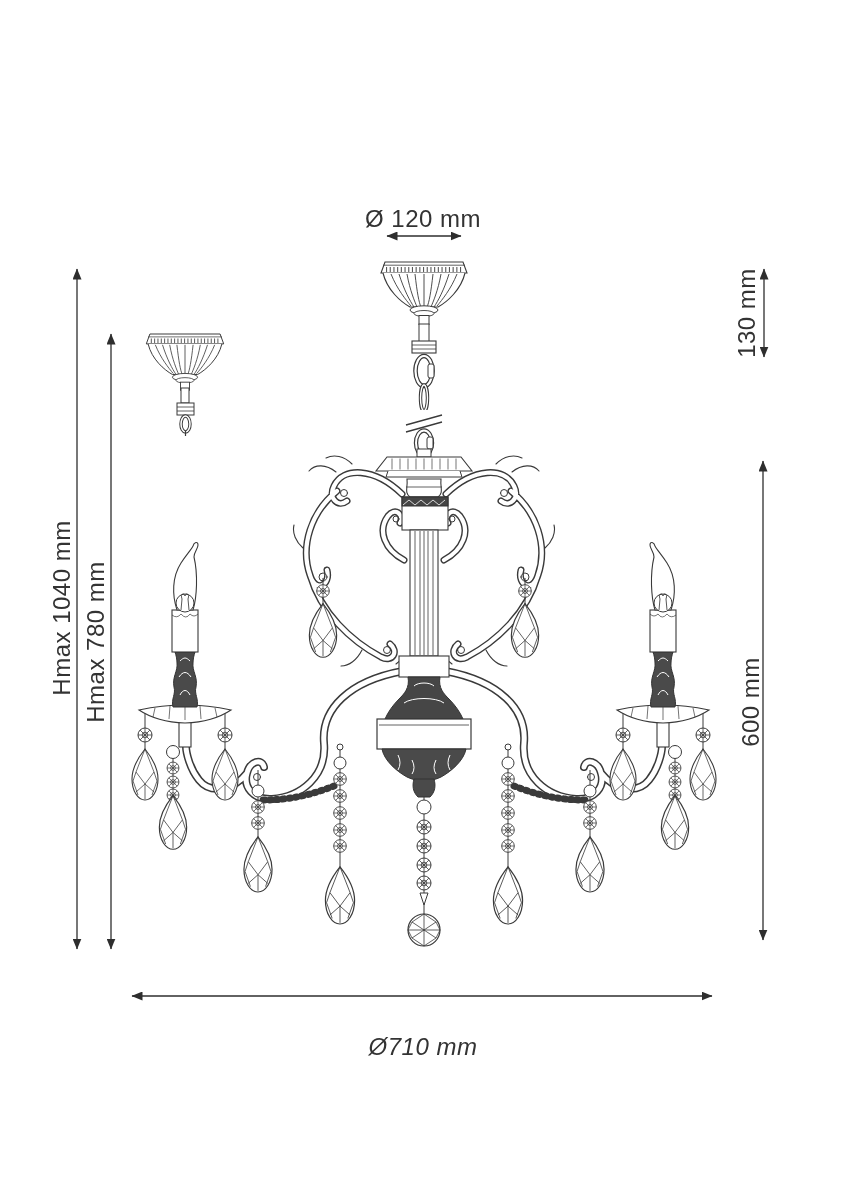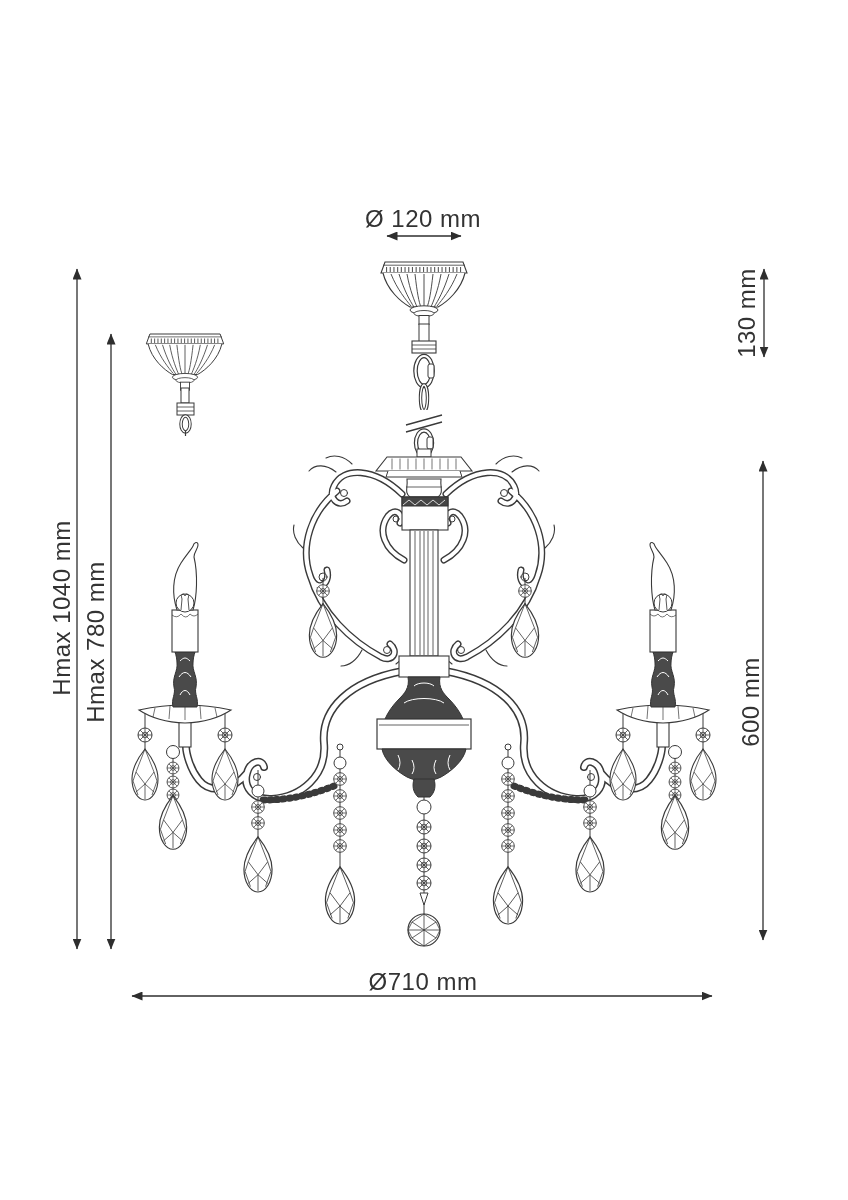--- a/index.html
+++ b/index.html
@@ -197,15 +197,15 @@
     <line x1="763" y1="461" x2="763" y2="940" marker-start="url(#arr)" marker-end="url(#arr)"></line>
     <line x1="132" y1="996" x2="712" y2="996" marker-start="url(#arr)" marker-end="url(#arr)"></line>
   </g>
 </svg>
 
 <div class="dim" style="left:423px; top:219px;">Ø 120 mm</div>
 <div class="dim v" style="left:747px; top:313px;">130 mm</div>
 <div class="dim v" style="left:62px;  top:608px;">Hmax 1040 mm</div>
 <div class="dim v" style="left:96px;  top:642px;">Hmax 780 mm</div>
 <div class="dim v" style="left:751px; top:702px;">600 mm</div>
-<div class="dim" style="left:423px; top:982px;">Ø710 mm</div>
+<div class="dim" style="left:423px; top:1047px;font-style:italic;">Ø710 mm</div>
 
 </div>
 
 </body></html>

